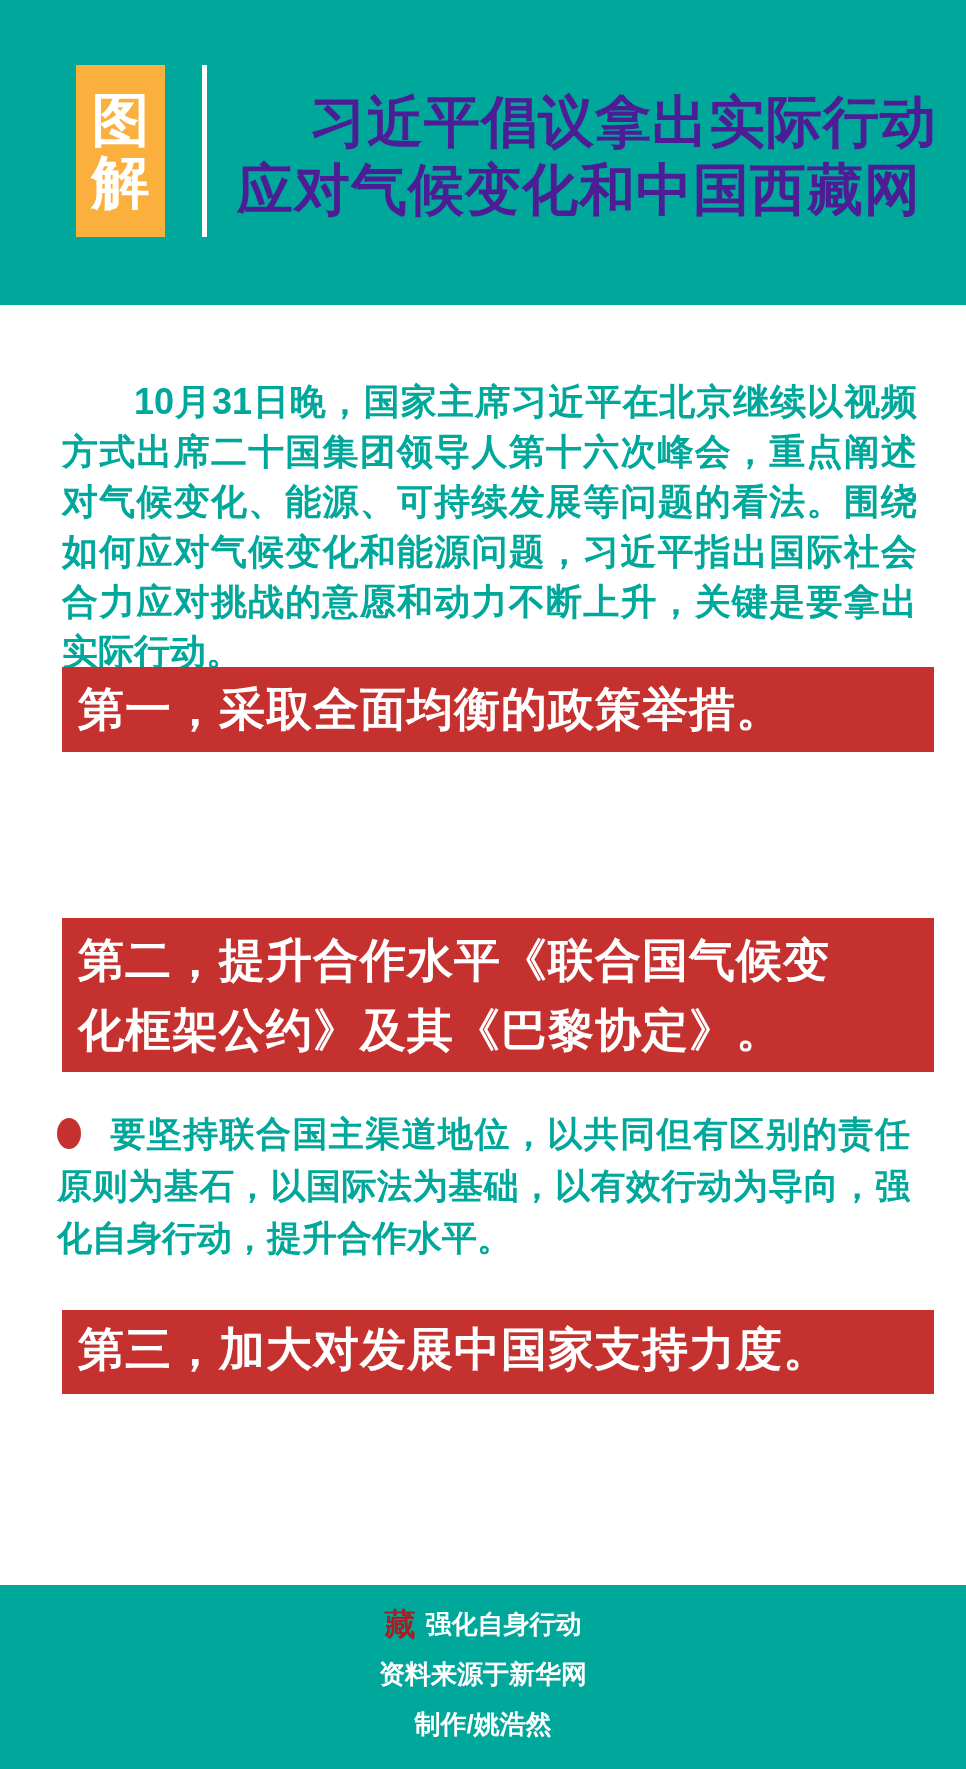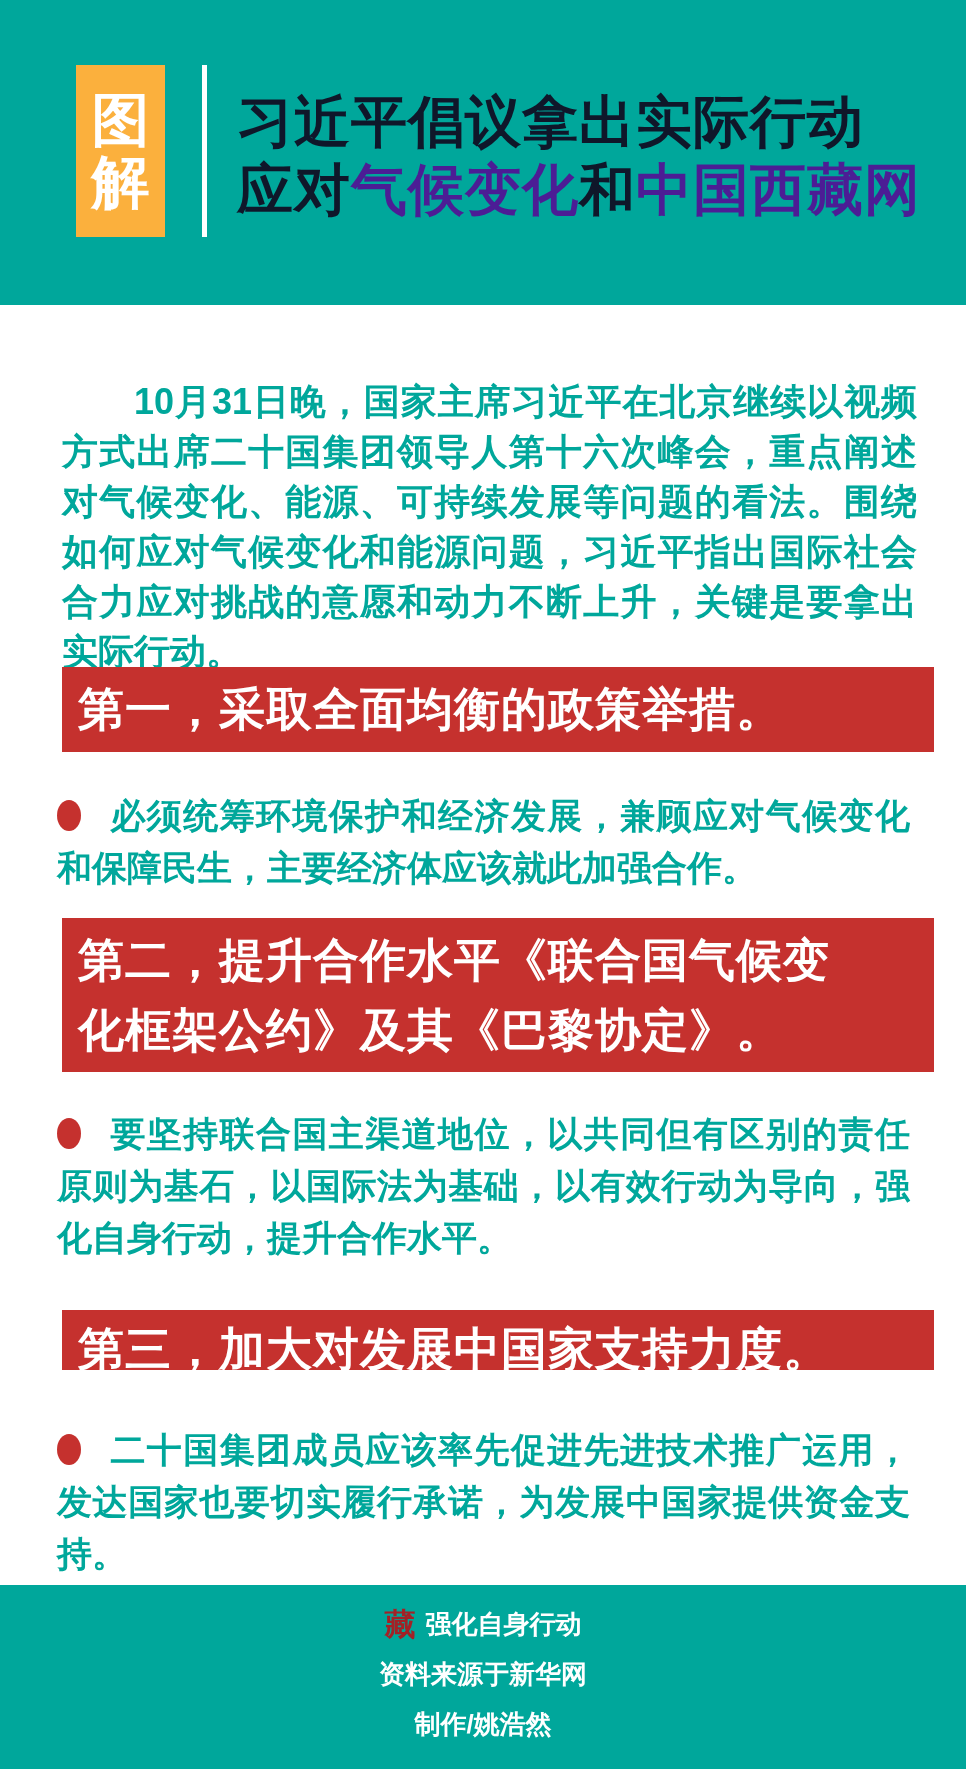--- a/index.html
+++ b/index.html
@@ -17,36 +17,36 @@
   .header{position:absolute;left:0;top:0;width:966px;height:305px;background:#00a79b;}
   .badge{
     position:absolute;left:76px;top:65px;width:89px;height:172px;
     background:#fbb03d;color:#ffffff;
     display:flex;flex-direction:column;align-items:center;justify-content:center;
     gap:4px;font-size:58px;line-height:1;
   }
   .divider{position:absolute;left:202px;top:65px;width:5px;height:172px;background:#ffffff;}
   .title{position:absolute;left:237px;top:88px;width:700px;font-size:56px;line-height:68px;letter-spacing:1px;white-space:nowrap;}
   .title .row{display:block;}
-  .seg-white{color:#0f172a;}
+  .seg-white{color:#4c1d95;text-align:right;}
   .seg-red{color:#4c1d95;}
   
   .intro{
     position:absolute;left:57px;top:372px;width:855px;
     color:#00a79b;font-size:36px;line-height:50px;
     text-indent:2em;margin:5px;text-align:justify;
   }
   
   .banner{
     position:absolute;left:62px;width:872px;background:#c5312e;color:#ffffff;
     font-size:46px;padding-left:16px;letter-spacing:1px;
   }
   .banner-1{top:667px;height:85px;line-height:85px;}
   .banner-2{top:918px;height:154px;line-height:70px;padding-top:7px;padding-right:60px;}
-  .banner-3{top:1310px;height:60px;line-height:78px;}
+  .banner-3{top:1310px;height:84px;line-height:78px;}
   
   .bullet{
     position:absolute;left:57px;width:853px;margin:0;
     color:#00a79b;font-size:35px;line-height:52px;text-align:justify;
   }
   .bullet-1{top:790px;}
   .bullet-2{top:1108px;}
   .bullet-3{top:1424px;}
   .dot{
     display:inline-block;width:24px;height:31px;border-radius:50%;
@@ -76,37 +76,31 @@
       <span class="row seg-white">习近平倡议拿出实际行动</span>
       <span class="row"><span class="seg-white">应对</span><span class="seg-red">气候变化</span><span class="seg-white">和</span><span class="seg-red">中国西藏网</span></span>
     </div>
   </div>
 
   <p class="intro">10月31日晚，国家主席习近平在北京继续以视频方式出席二十国集团领导人第十六次峰会，重点阐述对气候变化、能源、可持续发展等问题的看法。围绕如何应对气候变化和能源问题，习近平指出国际社会合力应对挑战的意愿和动力不断上升，关键是要拿出实际行动。</p>
 
   <div class="banner banner-1">
     <span>第一，采取全面均衡的政策举措。</span>
   </div>
-  <p class="bullet bullet-1">
-    <span class="dot"></span><span>必须统筹环境保护和经济发展，兼顾应对气候变化和保障民生，主要经济体应该就此加强合作。</span>
-  </p>
 
   <div class="banner banner-2">
     <span>第二，提升合作水平《联合国气候变化框架公约》及其《巴黎协定》。</span>
   </div>
   <p class="bullet bullet-2">
     <span class="dot"></span><span>要坚持联合国主渠道地位，以共同但有区别的责任原则为基石，以国际法为基础，以有效行动为导向，强化自身行动，提升合作水平。</span>
   </p>
 
   <div class="banner banner-3">
     <span>第三，加大对发展中国家支持力度。</span>
   </div>
-  <p class="bullet bullet-3">
-    <span class="dot"></span><span>二十国集团成员应该率先促进先进技术推广运用，发达国家也要切实履行承诺，为发展中国家提供资金支持。</span>
-  </p>
 
   <div class="footer">
     <div class="footer-brand">
       <span class="brand-logo">藏</span>
       <span>强化自身行动</span>
     </div>
     <div>资料来源于新华网</div>
     <div>制作/姚浩然</div>
   </div>
 

